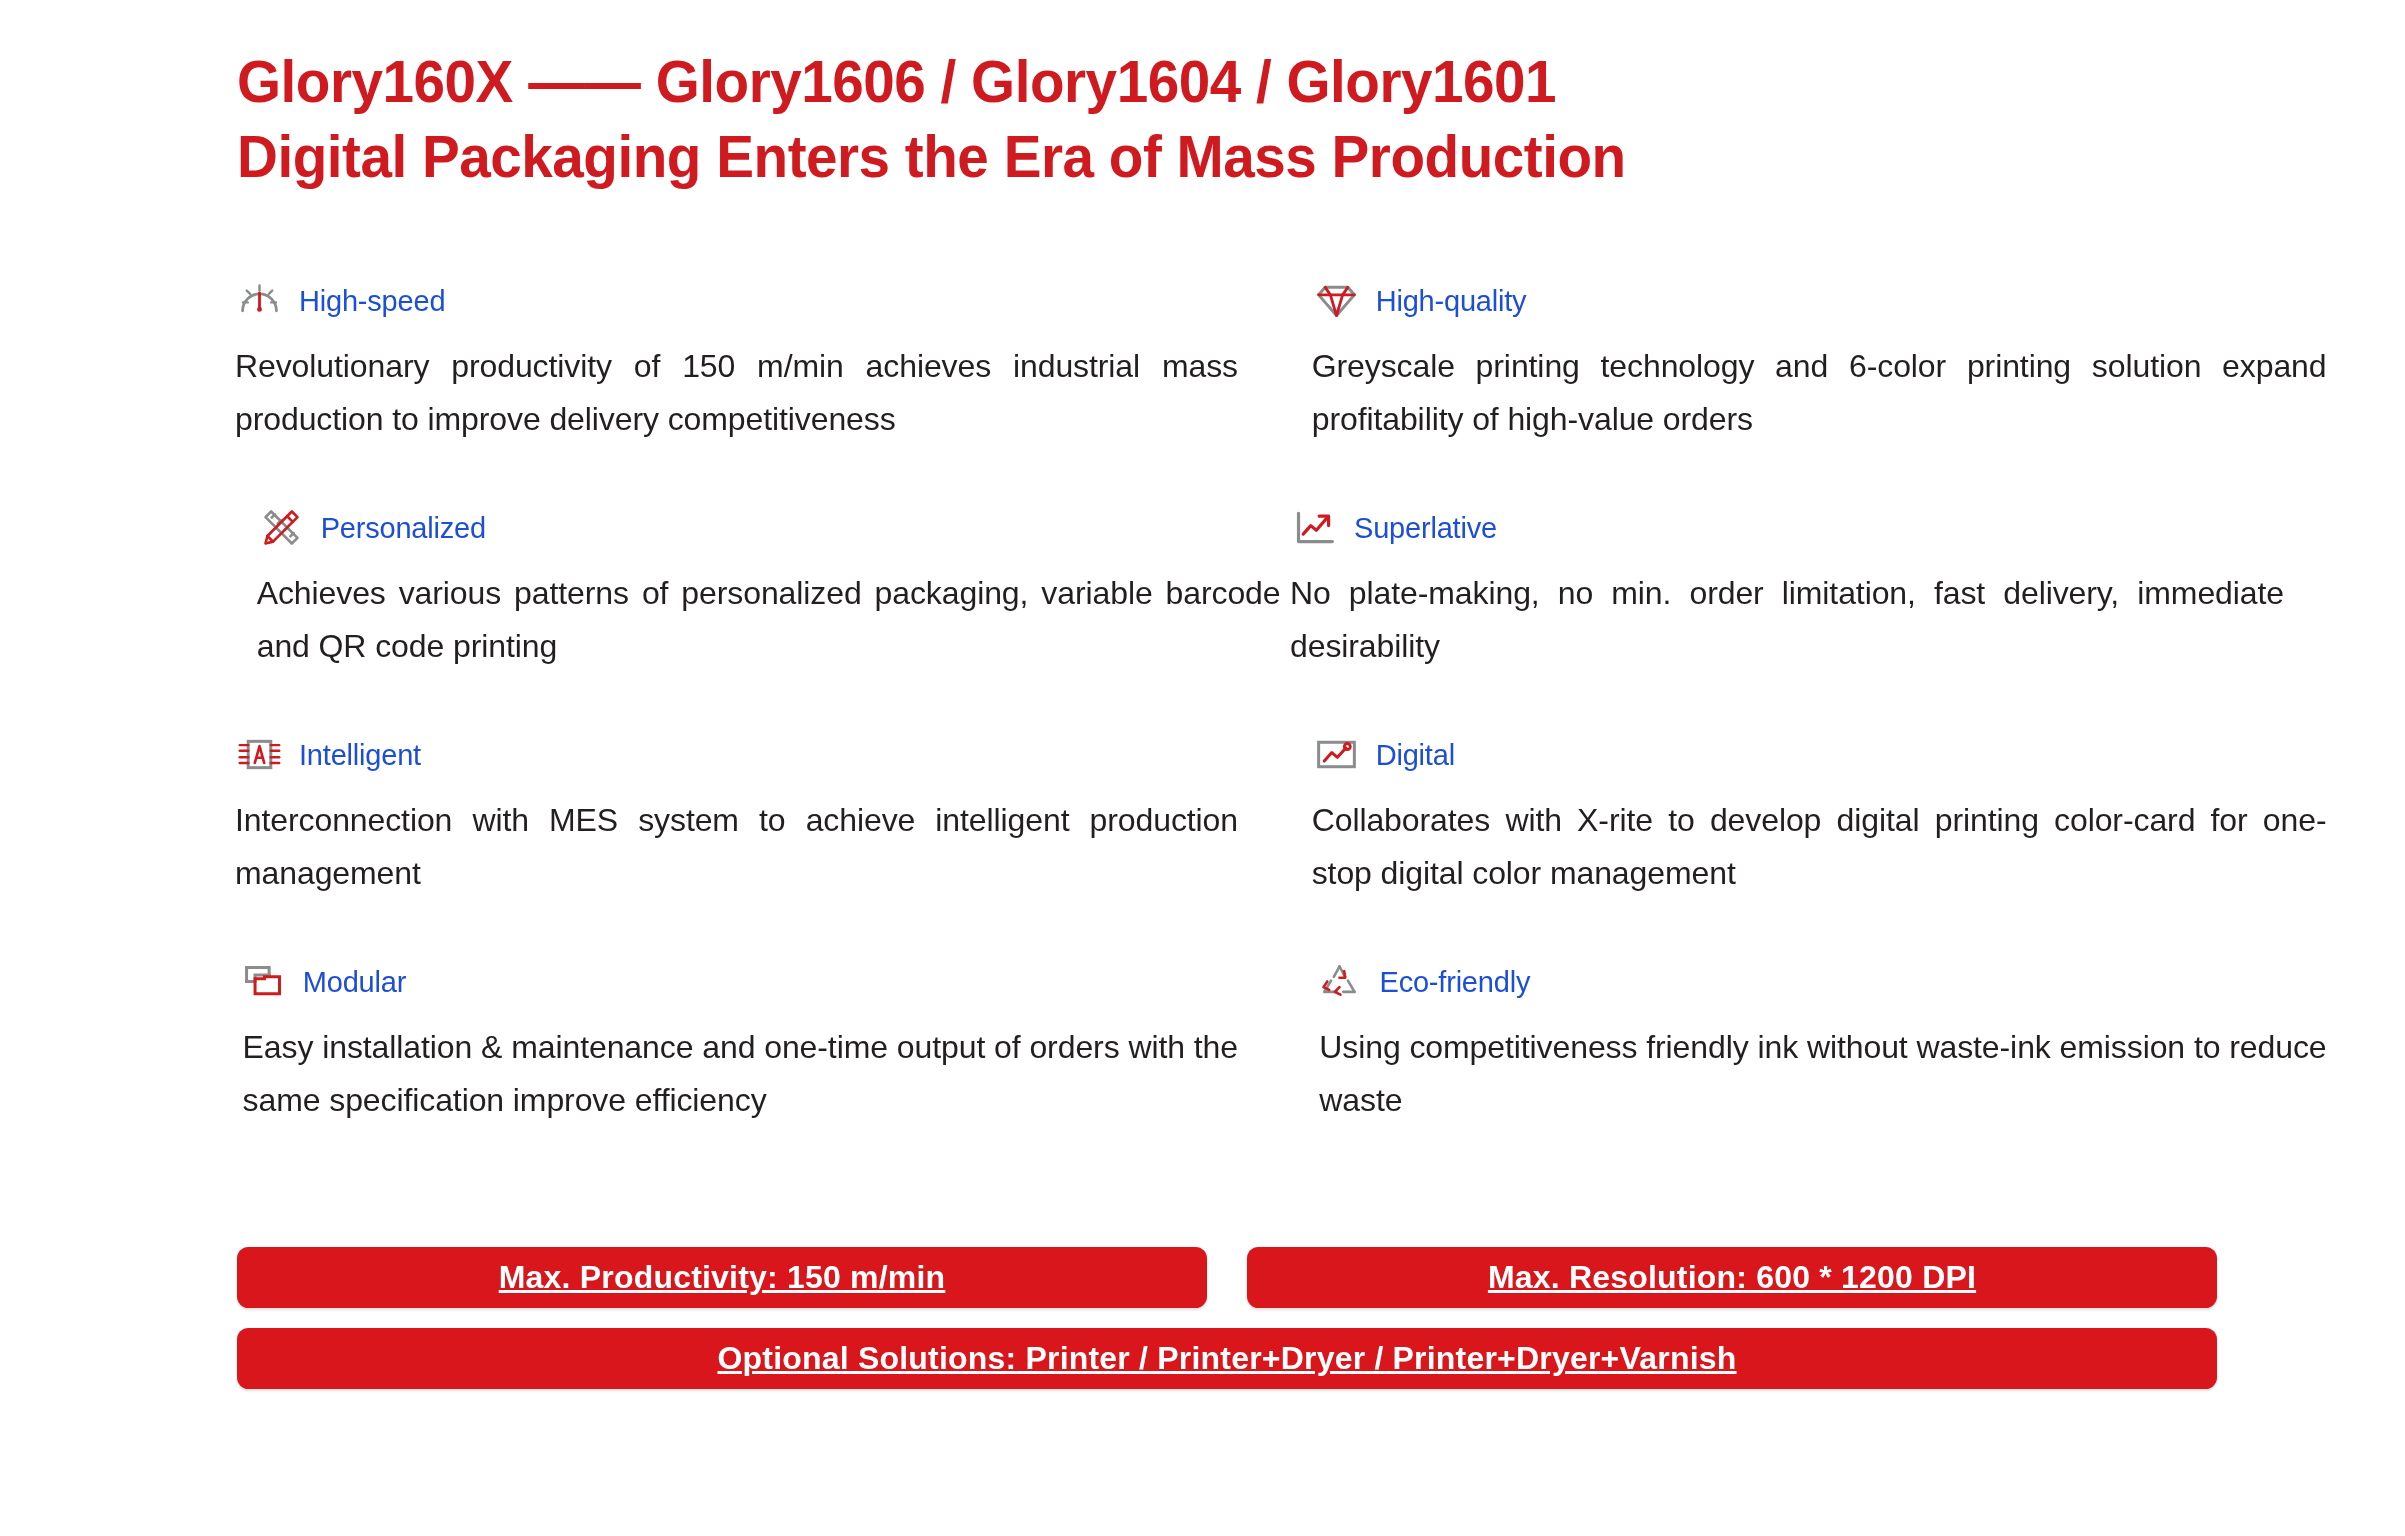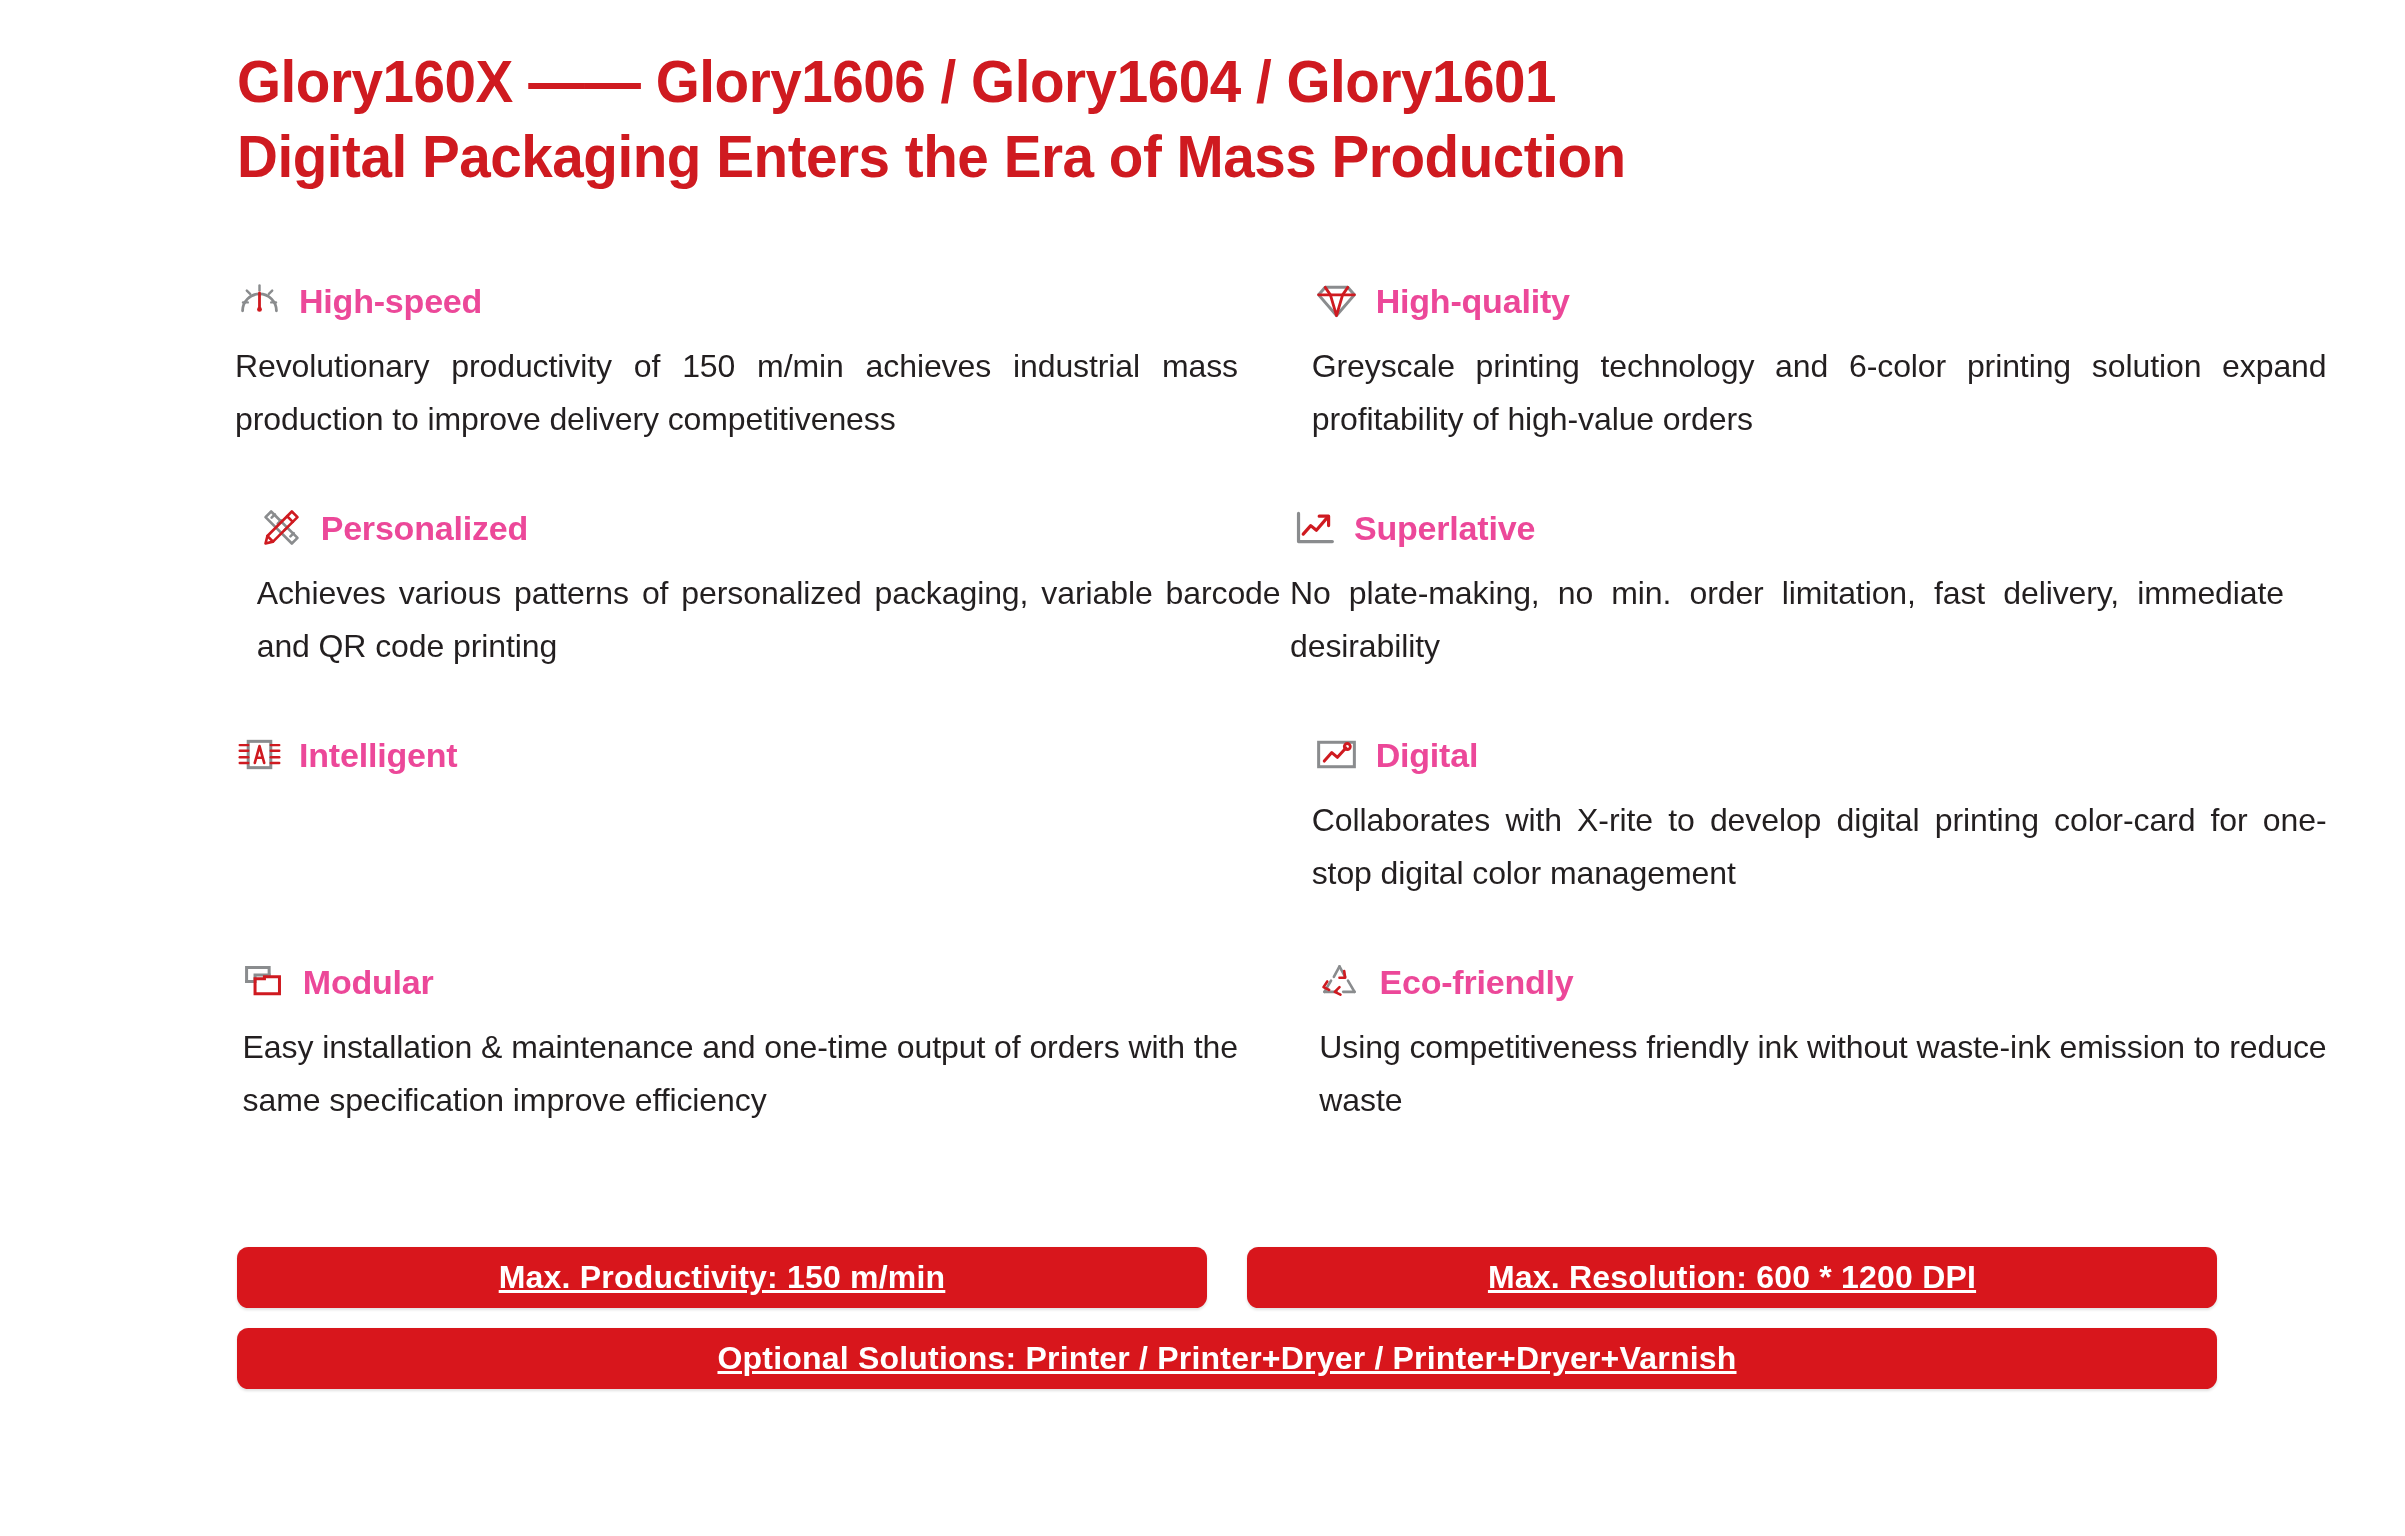--- a/index.html
+++ b/index.html
@@ -68,24 +68,24 @@
     width: 49px;
     height: 49px;
     flex: 0 0 49px;
     display: flex;
     align-items: center;
     justify-content: center;
   }
   .feature-icon svg { display: block; }
 
   .feature-title {
-    font-weight: bold;
-    font-size: 34px;
+    font-weight: normal;
+    font-size: 29px;
     line-height: 38px;
-    color: #ec4899;
+    color: #1d4ed8;
     letter-spacing: -0.2px;
     white-space: nowrap;
   }
 
   .feature-desc {
     margin-top: 13.2px;
     font-size: 32px;
     line-height: 53px;
     color: #231f20;
     text-align: justify;
@@ -223,20 +223,21 @@
               <line x1="37" y1="15" x2="46" y2="15"></line>
               <line x1="37" y1="21" x2="46" y2="21"></line>
               <line x1="37" y1="28" x2="46" y2="28"></line>
               <line x1="37" y1="34" x2="46" y2="34"></line>
             </g>
             <path d="M20 34 L25 16 L30 34 M21.8 28.5 L28.2 28.5" fill="none" stroke="#cf1a20" stroke-width="2.8" stroke-linecap="round" stroke-linejoin="round"></path>
           </svg>
         </span>
         <span class="feature-title">Intelligent</span>
       </div>
+      <div class="feature-desc">Interconnection with MES system to achieve intelligent production management</div>
     </div>
 
     <div class="feature col-right">
       <div class="feature-head">
         <span class="feature-icon">
           <svg width="47" height="47" viewBox="0 0 50 50">
             <rect x="6" y="12" width="38" height="26" fill="none" stroke="#8a8c8e" stroke-width="3.2"></rect>
             <path d="M12 32 L20 23 L26 28 L35 18" fill="none" stroke="#cf1a20" stroke-width="3.2" stroke-linecap="round" stroke-linejoin="round"></path>
             <circle cx="36.5" cy="16.5" r="3.2" fill="none" stroke="#cf1a20" stroke-width="3"></circle>
           </svg>

